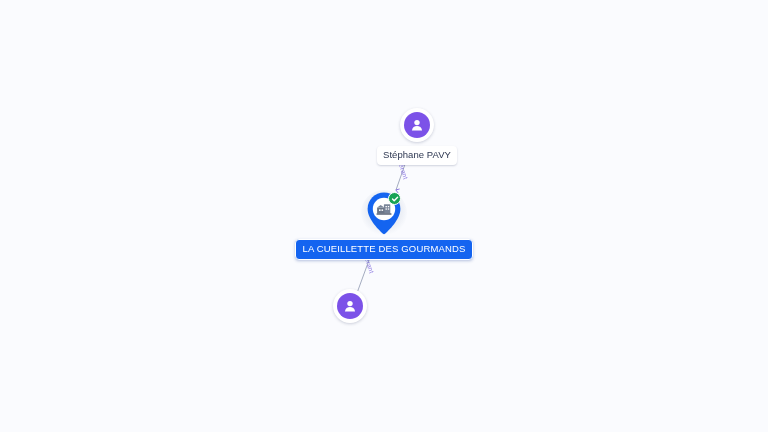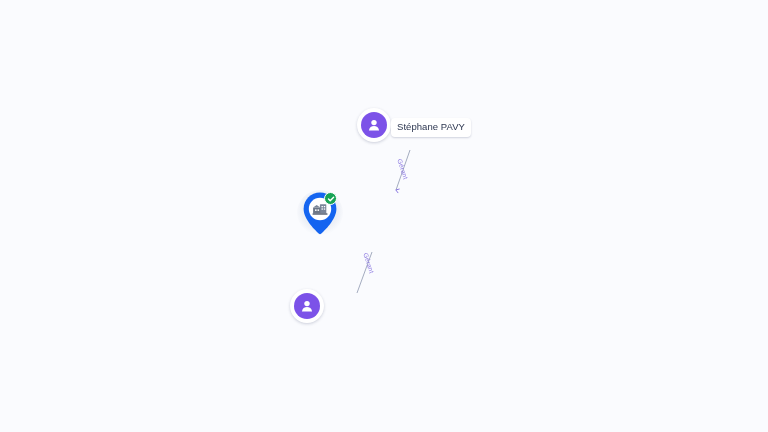--- a/index.html
+++ b/index.html
@@ -28,21 +28,21 @@
     top: 0;
     width: 768px;
     height: 432px;
     pointer-events: none;
   }
 
   
   .node {
     position: absolute;
     display: flex;
-    flex-direction: row;
+    flex-direction: column;
     align-items: center;
   }
 
   
   .person-node { width: 120px; }
 
   .avatar-ring {
     width: 34px;
     height: 34px;
     border-radius: 50%;
@@ -217,20 +217,21 @@
         <rect x="1.0" y="11.3" width="15" height="1.5" rx="0.5" fill="#5d6778"></rect>
       </svg>
 
       <div class="verified-badge">
         <svg width="8" height="8" viewBox="0 0 8 8" aria-hidden="true">
           <path d="M1.5,4.1 L3.2,5.8 L6.6,2.3" fill="none" stroke="#ffffff" stroke-width="1.4" stroke-linecap="round" stroke-linejoin="round"></path>
         </svg>
       </div>
     </div>
 
+    <div class="company-banner">LA CUEILLETTE DES GOURMANDS</div>
   </div>
 
   <div class="node person-node" style="left:290px; top:289px;">
     <div class="avatar-ring">
       <div class="avatar-disc">
         <svg width="16" height="16" viewBox="0 0 16 16" aria-hidden="true">
           <circle cx="8" cy="5.6" r="2.7" fill="#ffffff"></circle>
           <path d="M2.9,13.4 C3.3,10.3 5.4,8.9 8,8.9 C10.6,8.9 12.7,10.3 13.1,13.4 Z" fill="#ffffff"></path>
         </svg>
       </div>

